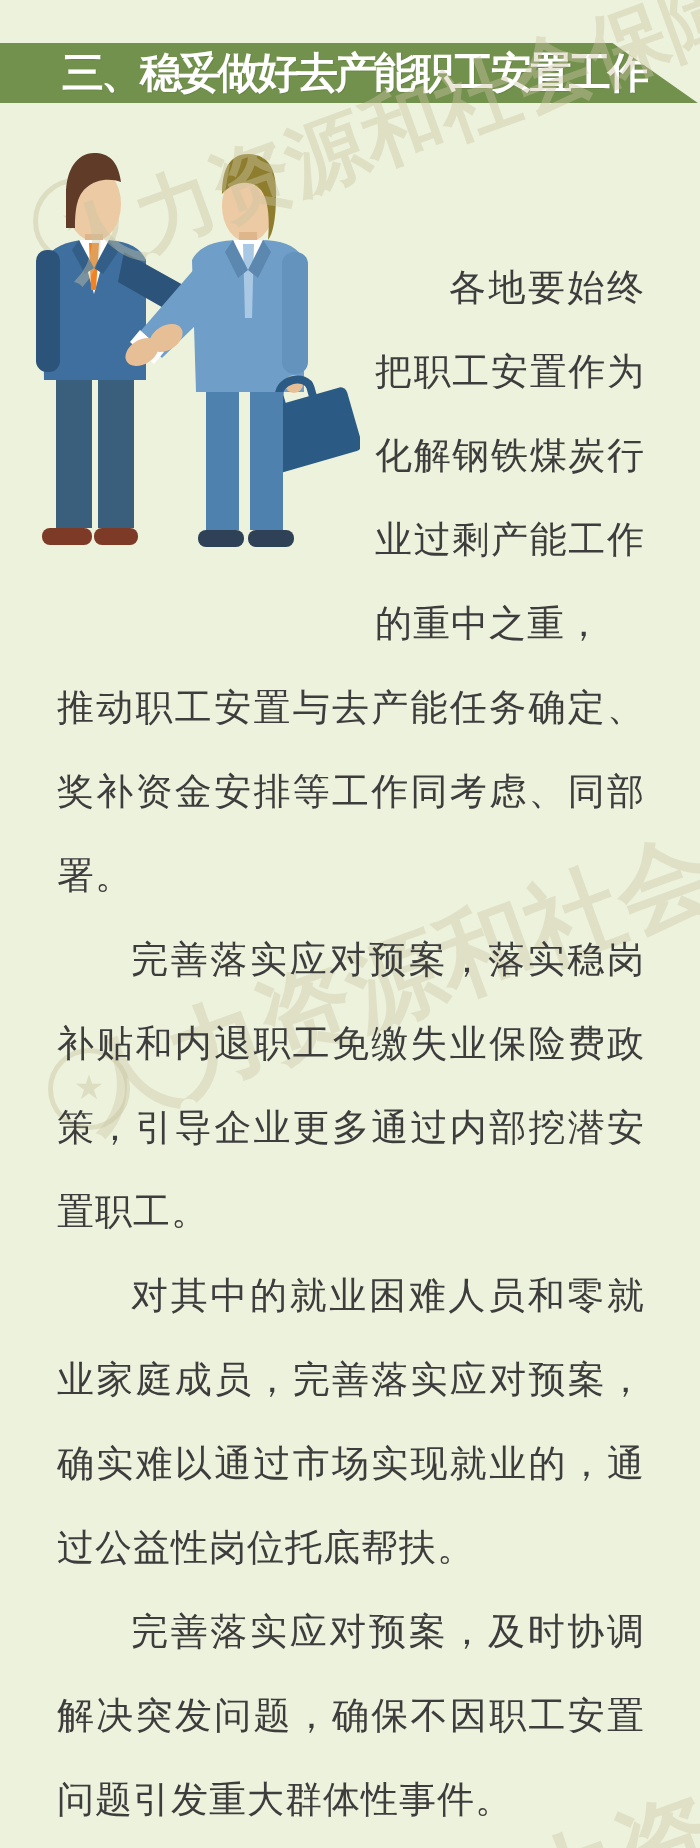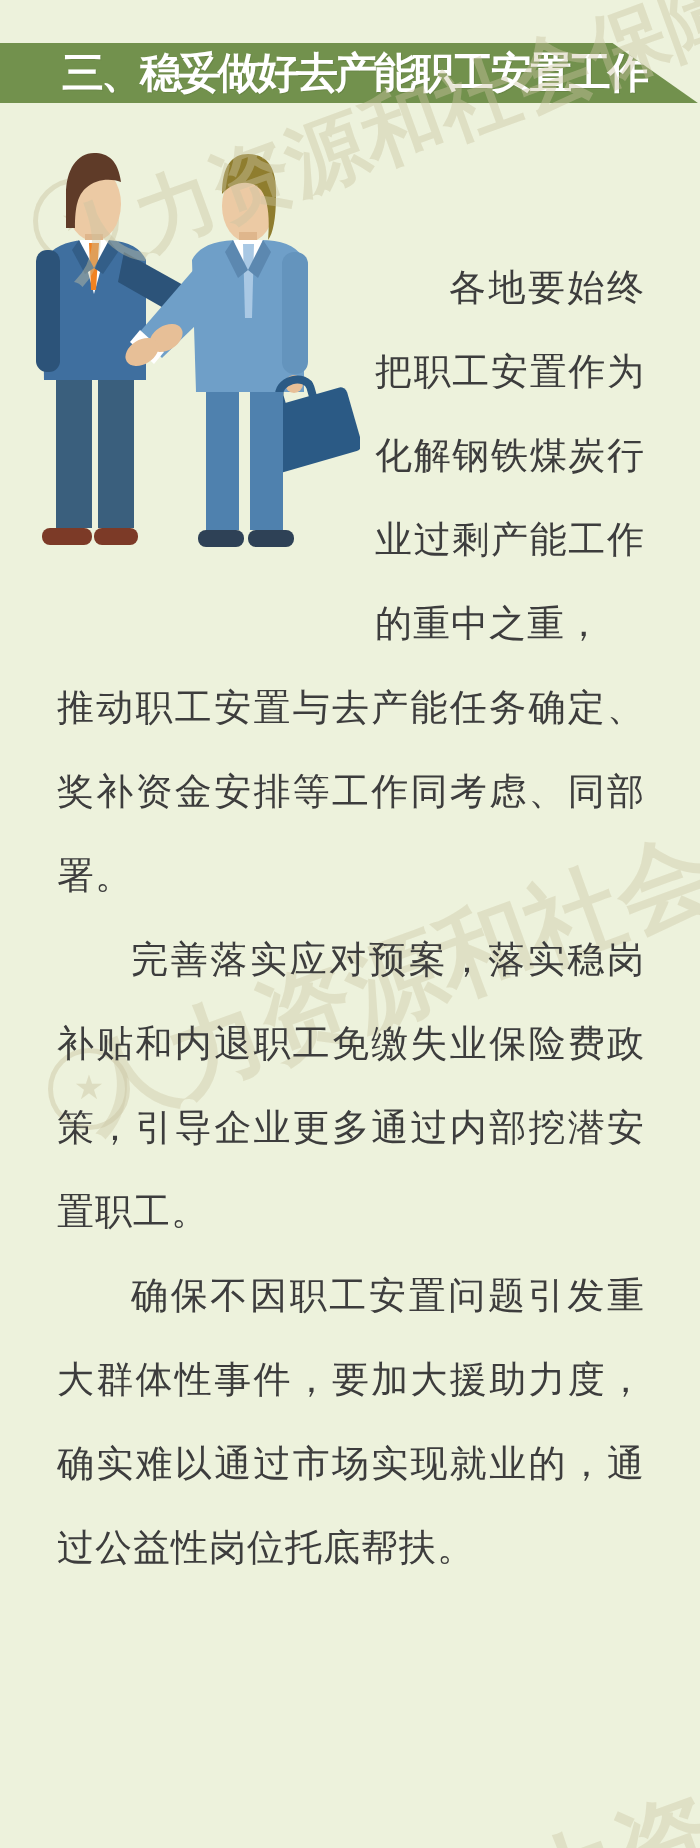--- a/index.html
+++ b/index.html
@@ -128,16 +128,17 @@
           <rect x="220" y="252" width="33" height="138" fill="#4f81ae"></rect>
           <rect x="168" y="390" width="46" height="17" rx="8" fill="#2e4156"></rect>
           <rect x="218" y="390" width="46" height="17" rx="8" fill="#2e4156"></rect>
         </svg>
       </div>
       <p class="side indent">各地要始终把职工安置作为化解钢铁煤炭行业过剩产能工作的重中之重，</p>
     </div>
 
     <p class="para">推动职工安置与去产能任务确定、奖补资金安排等工作同考虑、同部署。</p>
     <p class="para indent">完善落实应对预案，落实稳岗补贴和内退职工免缴失业保险费政策，引导企业更多通过内部挖潜安置职工。</p>
-    <p class="para indent">确保不因职工安置问题引发重大群体性事件，要加大援助力度，确实难以通过市场实现就业的，通过公益性岗位托底帮扶。</p>
+    <p class="para indent">对其中的就业困难人员和零就业家庭成员，完善落实应对预案，确实难以通过市场实现就业的，通过公益性岗位托底帮扶。</p>
+    <p class="para indent">完善落实应对预案，及时协调解决突发问题，确保不因职工安置问题引发重大群体性事件。</p>
   </div>
 
 </div>
 
 </body></html>

